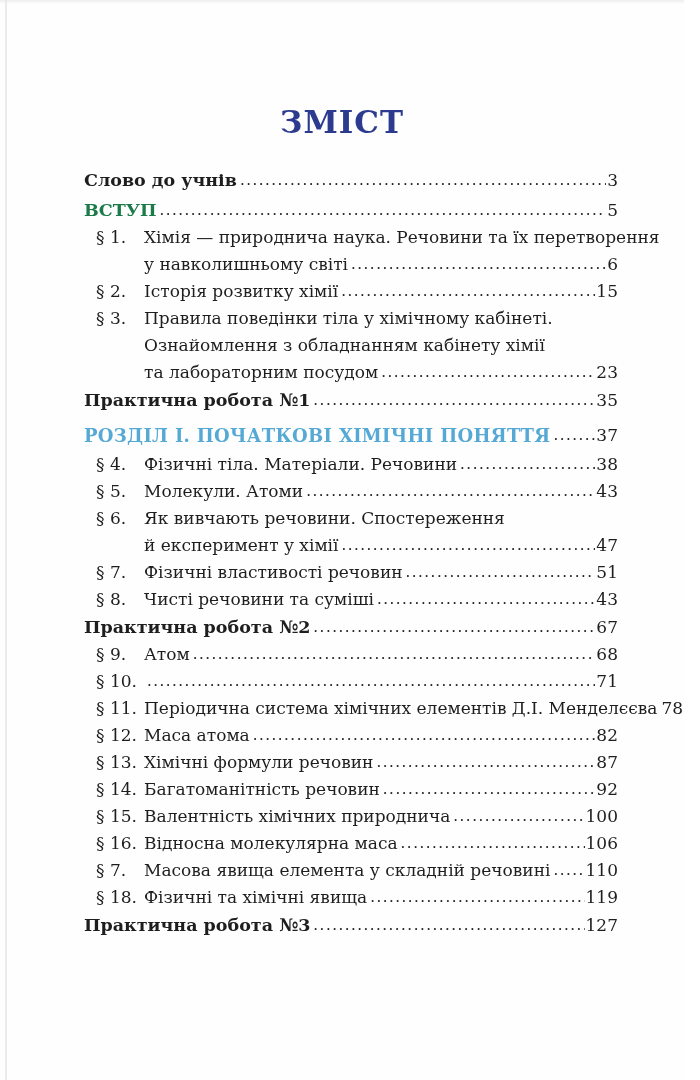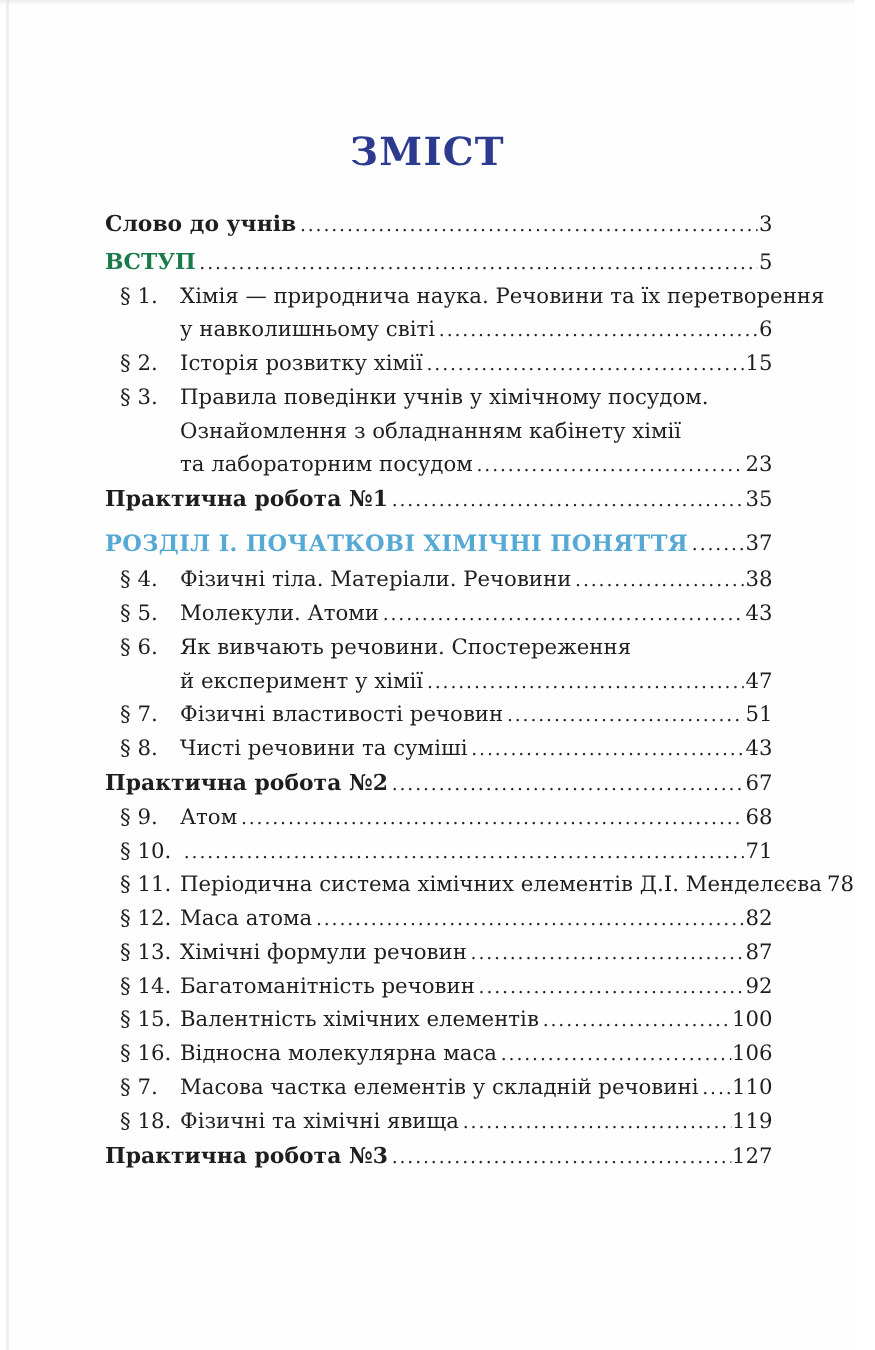--- a/index.html
+++ b/index.html
@@ -130,21 +130,21 @@
         <div class="line">
           <span class="num">§ 2.</span>
           <span class="txt">Історія розвитку хімії</span>
           <span class="leader"></span>
           <span class="pagenum">15</span>
         </div>
       </div>
       <div class="entry para">
         <div class="line">
           <span class="num">§ 3.</span>
-          <span class="txt">Правила поведінки учнів у хімічному посудом.</span>
+          <span class="txt">Правила поведінки тіла у хімічному кабінеті.</span>
         </div>
         <div class="line">
           <span class="num"></span>
           <span class="txt">Ознайомлення з обладнанням кабінету хімії</span>
         </div>
         <div class="line">
           <span class="num"></span>
           <span class="txt">та лабораторним посудом</span>
           <span class="leader"></span>
           <span class="pagenum">23</span>
@@ -258,37 +258,37 @@
         <div class="line">
           <span class="num">§ 14.</span>
           <span class="txt">Багатоманітність речовин</span>
           <span class="leader"></span>
           <span class="pagenum">92</span>
         </div>
       </div>
       <div class="entry para">
         <div class="line">
           <span class="num">§ 15.</span>
-          <span class="txt">Валентність хімічних елементів</span>
+          <span class="txt">Валентність хімічних природнича</span>
           <span class="leader"></span>
           <span class="pagenum">100</span>
         </div>
       </div>
       <div class="entry para">
         <div class="line">
           <span class="num">§ 16.</span>
           <span class="txt">Відносна молекулярна маса</span>
           <span class="leader"></span>
           <span class="pagenum">106</span>
         </div>
       </div>
       <div class="entry para">
         <div class="line">
           <span class="num">§ 7.</span>
-          <span class="txt">Масова частка елементів у складній речовині</span>
+          <span class="txt">Масова явища елемента у складній речовині</span>
           <span class="leader"></span>
           <span class="pagenum">110</span>
         </div>
       </div>
       <div class="entry para">
         <div class="line">
           <span class="num">§ 18.</span>
           <span class="txt">Фізичні та хімічні явища</span>
           <span class="leader"></span>
           <span class="pagenum">119</span>

